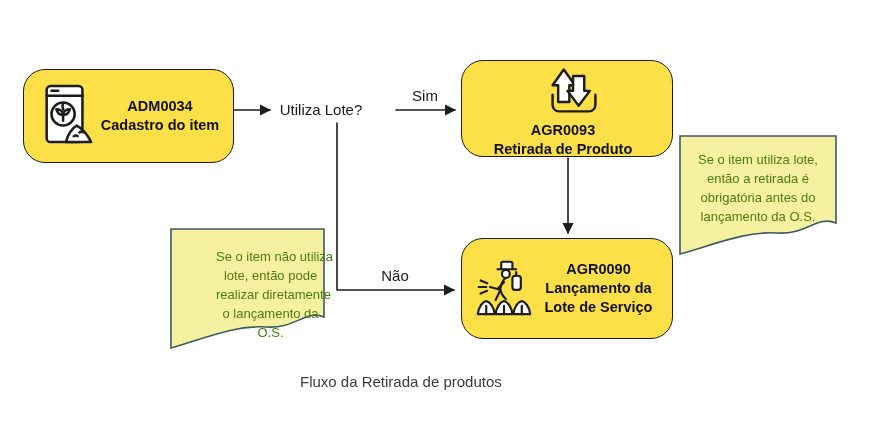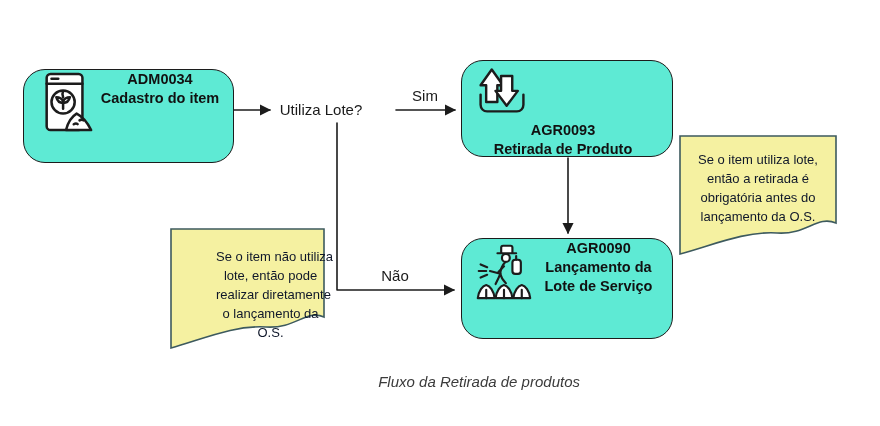--- a/index.html
+++ b/index.html
@@ -1,35 +1,35 @@
 <!DOCTYPE html>
 <html><head>
 <meta charset="utf-8">
 <style>
   html,body { margin:0; padding:0; background:#ffffff; font-family:"Liberation Sans", sans-serif; }
   .canvas { position:relative; width:880px; height:426px; background:#ffffff; overflow:hidden; }
 
   
-  .node { position:absolute; display:flex; background:#5eead4;
+  .node { position:absolute; display:flex; align-items:center; background:#fde047;
           border:1.7px solid #1c1c1c; border-radius:22px; box-sizing:border-box; }
   .node .icon { flex:0 0 auto; margin-left:13px; }
   .node-text { flex:1; text-align:center; font-weight:700; font-size:14.5px; line-height:19px;
                color:#111; padding-right:8px; white-space:nowrap; }
 
   
   .flow-label { position:absolute; font-size:15px; color:#1a1a1a; text-align:center; white-space:nowrap; }
 
   
   .note { position:absolute; }
   .note svg { position:absolute; left:0; top:0; }
   .note-text { position:relative; text-align:center; font-size:13px; line-height:19px;
-               color:#0f172a; padding-top:15px; }
+               color:#4d7c0f; padding-top:15px; }
   .note-text div { white-space:nowrap; }
 
-  .caption { position:absolute; font-size:15px; color:#3b3b3b; text-align:right;font-style:italic; }
+  .caption { position:absolute; font-size:15px; color:#3b3b3b; text-align:left; }
 
   svg.connectors { position:absolute; left:0; top:0; pointer-events:none; }
   .stroke { stroke:#1c1c1c; fill:none; stroke-linecap:round; stroke-linejoin:round; }
 </style>
 </head>
 <body>
 
 <div class="canvas">
 
   <svg class="connectors" width="880" height="426">

